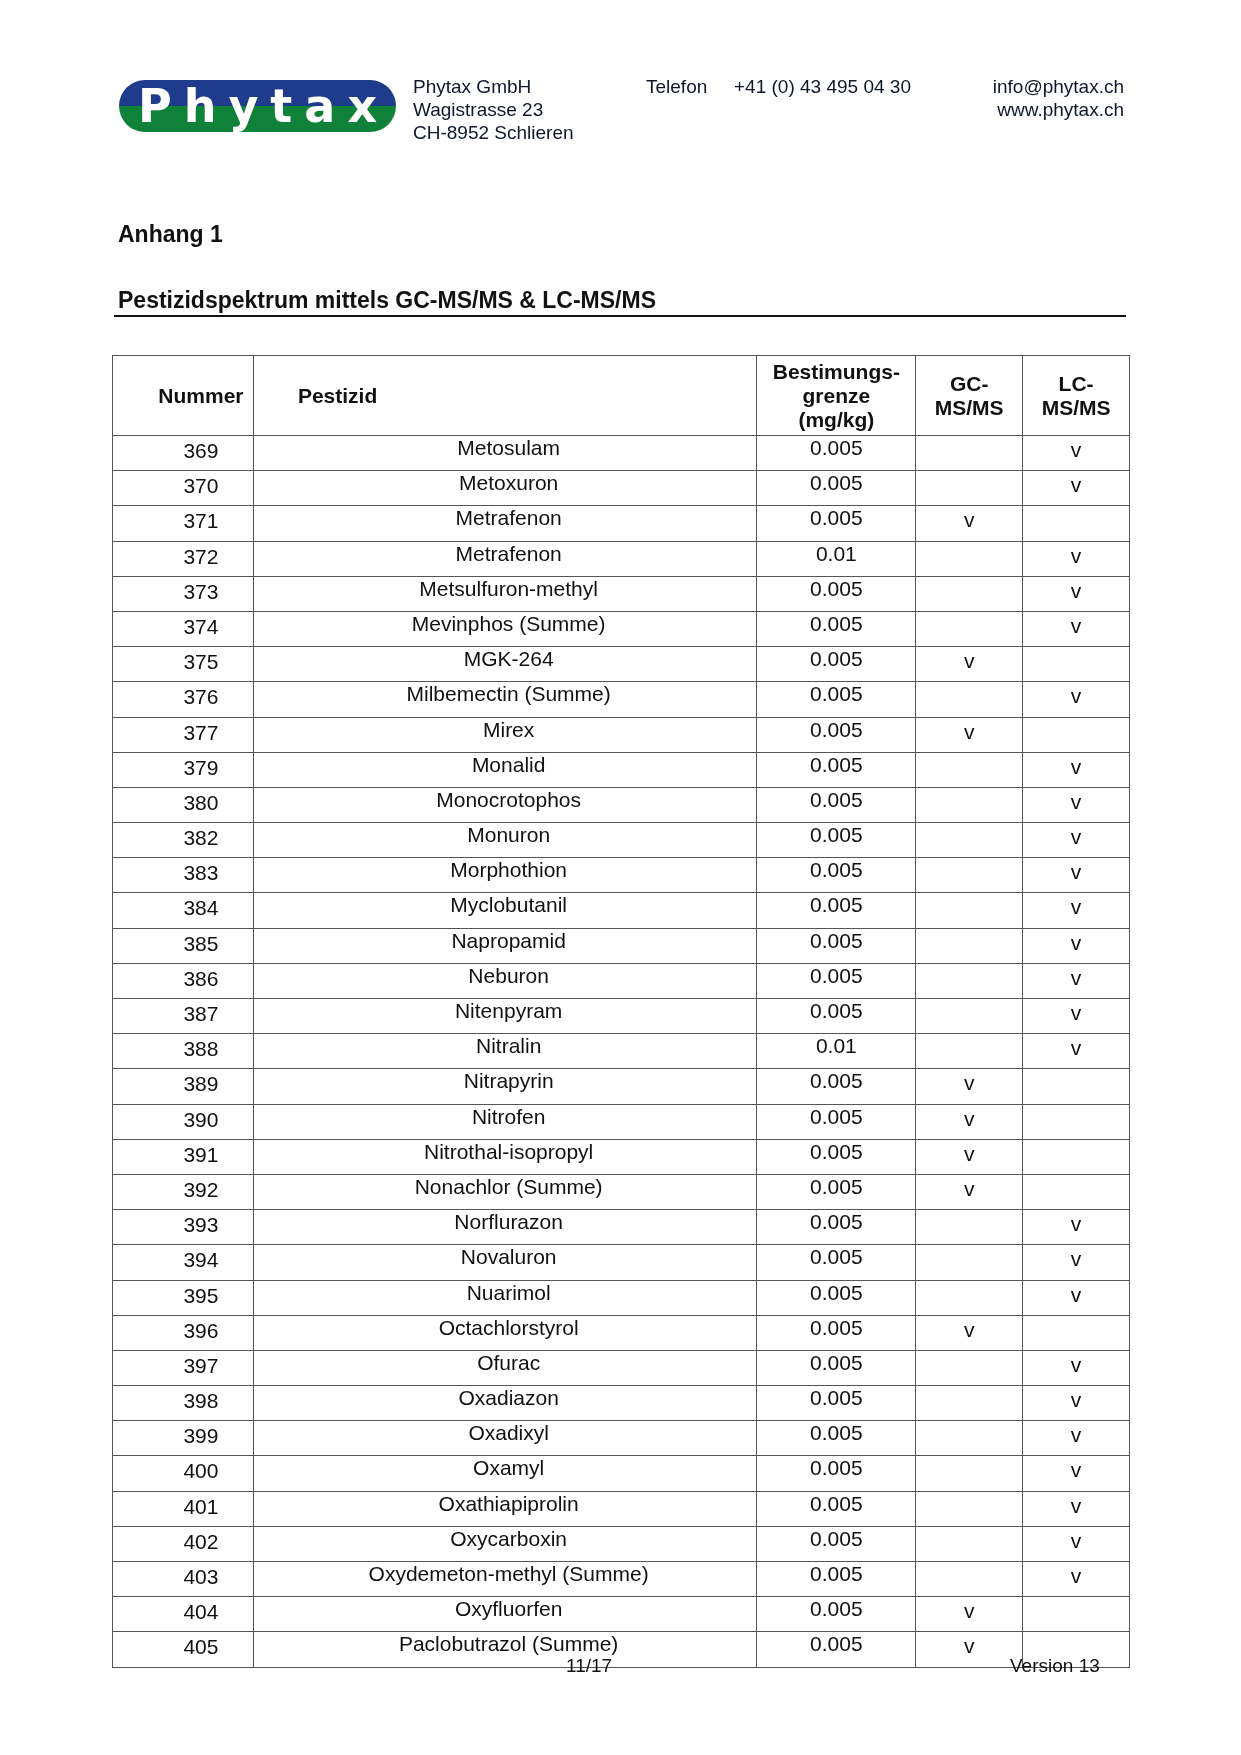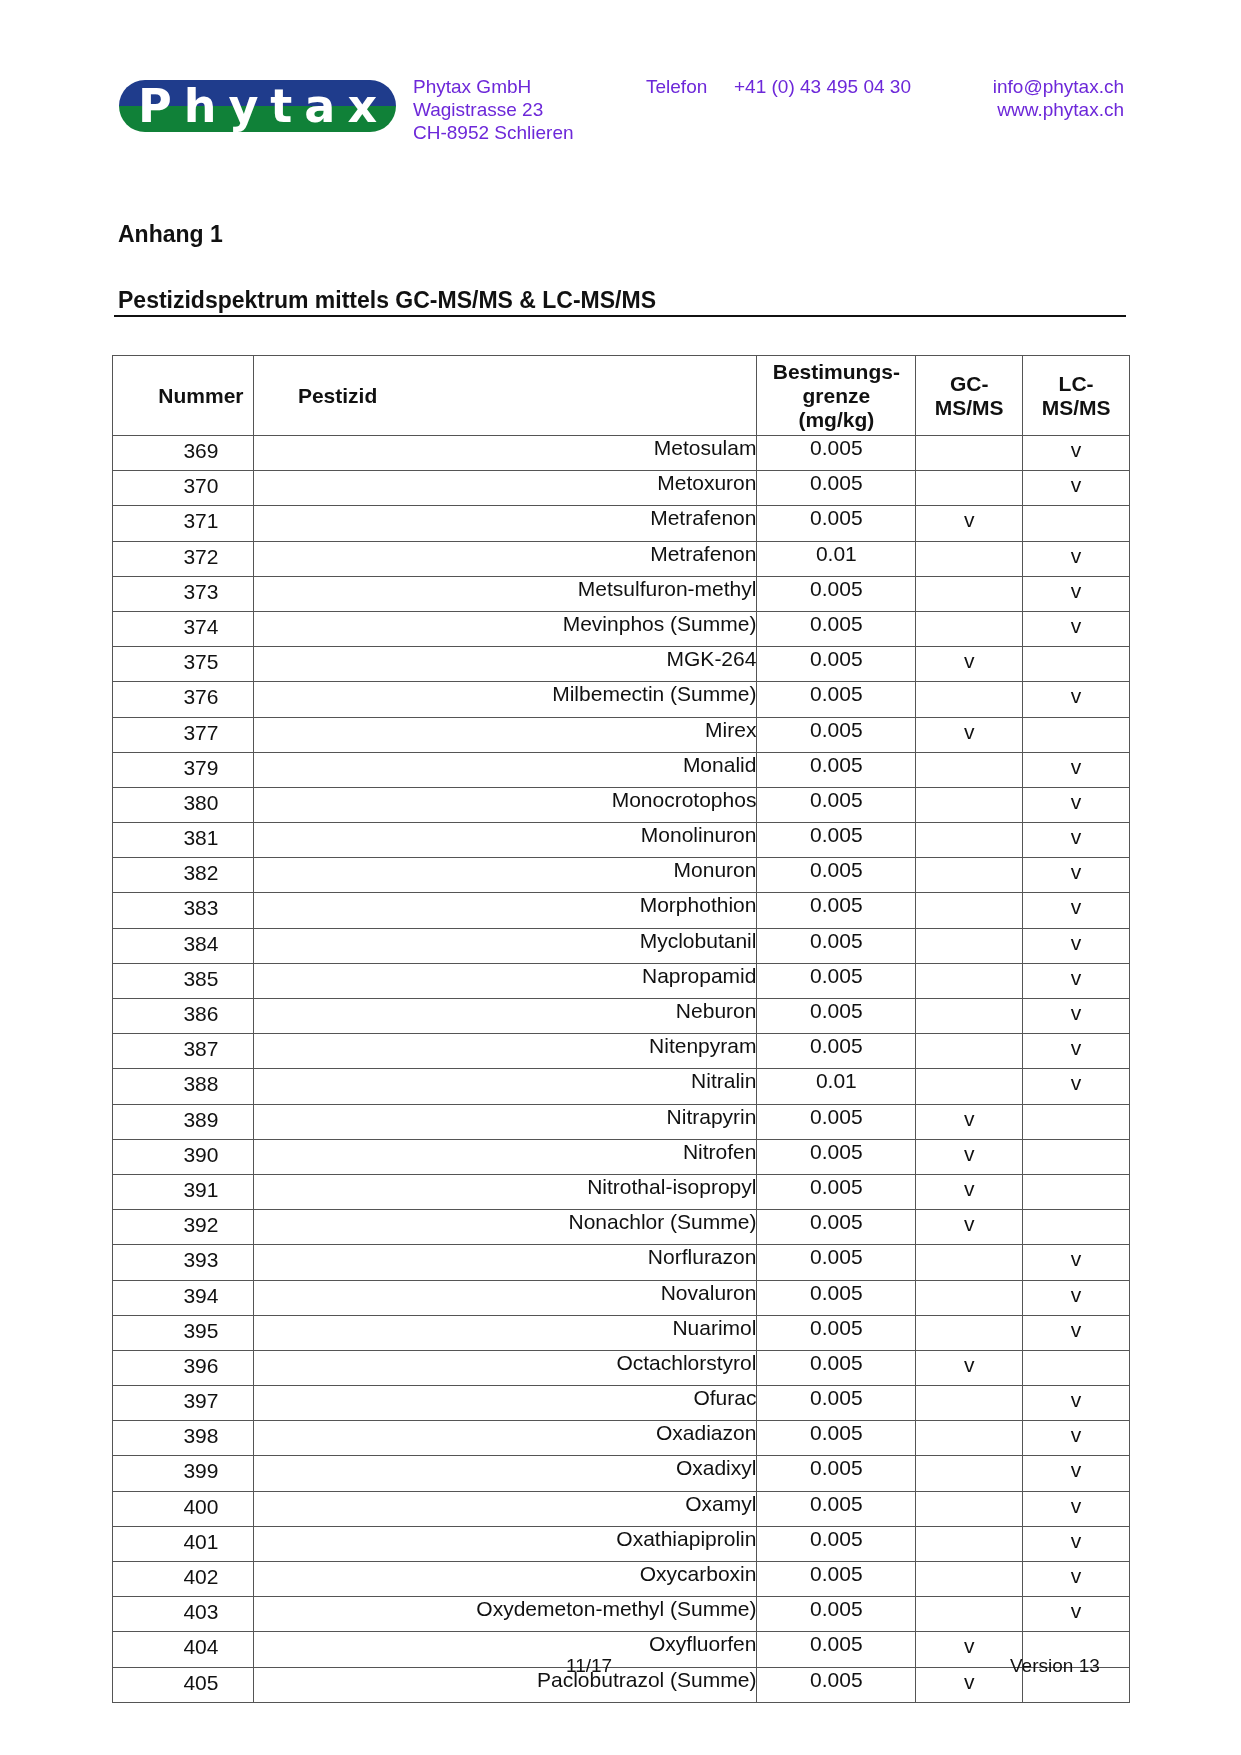--- a/index.html
+++ b/index.html
@@ -1,34 +1,34 @@
 <!DOCTYPE html>
 <html><head>
 <meta charset="utf-8">
 <style>
   html, body { margin: 0; padding: 0; background: #ffffff; }
   body { width: 1241px; height: 1755px; position: relative; font-family: "Liberation Sans", sans-serif; color: #111; overflow: hidden; }
   .logo { position: absolute; left: 119px; top: 80px; width: 277px; height: 52px; border-radius: 26px; overflow: hidden; display: flex; align-items: center; justify-content: center; }
   .logo .top { position: absolute; left: 0; top: 0; width: 100%; height: 50%; background: #1f3c8c; }
   .logo .bot { position: absolute; left: 0; bottom: 0; width: 100%; height: 50%; background: #108138; }
   .logo .txt { position: relative; color: #fff; font-family: "DejaVu Sans", sans-serif; font-weight: bold; font-size: 46px; letter-spacing: 12px; line-height: 52px; padding-left: 12px; }
-  .hdr { position: absolute; font-size: 19px; line-height: 23px; color: #6d28d9; }
+  .hdr { position: absolute; font-size: 19px; line-height: 23px; color: #0f172a; }
   .h-addr { left: 413px; top: 75px; }
   .h-tel-label { left: 646px; top: 75px; }
   .h-tel { left: 734px; top: 75px; }
   .h-web { right: 117px; top: 75px; text-align: right; }
   .anhang { position: absolute; left: 118px; top: 221px; font-size: 23px; font-weight: bold; }
   .title { position: absolute; left: 118px; top: 287px; font-size: 23px; font-weight: bold; }
   .title-rule { position: absolute; left: 114px; top: 315px; width: 1012px; height: 2px; background: #111; }
   table { position: absolute; left: 112px; top: 355px; border-collapse: collapse; width: 1018px; font-size: 21px; }
   th, td { border: 1.5px solid #555; padding: 0; }
   th { font-weight: bold; font-size: 21px; line-height: 24px; height: 79px; }
   td { height: 31.2px; line-height: 24px; vertical-align: top; }
   .c-num { width: 107px; text-align: center; padding-left: 36px; }
-  .c-name { width: 517px; text-align: right; padding-left: 7px; }
+  .c-name { width: 517px; text-align: center; padding-left: 7px; }
   .c-lod { width: 163px; text-align: center; }
   .c-gc { width: 112px; text-align: center; }
   .c-lc { width: 112px; text-align: center; }
   th.c-name { text-align: left; padding-left: 44px; }
   td.c-num { padding-top: 3px; }
   td.c-gc, td.c-lc { padding-top: 2px; }
   .footer { position: absolute; top: 1655px; font-size: 19px; }
   .f-page { left: 566px; }
   .f-ver { left: 1010px; }
 </style>
@@ -149,27 +149,20 @@
         <td class="c-lc">v</td>
       </tr>
       <tr>
         <td class="c-num">380</td>
         <td class="c-name">Monocrotophos</td>
         <td class="c-lod">0.005</td>
         <td class="c-gc"></td>
         <td class="c-lc">v</td>
       </tr>
       <tr>
-        <td class="c-num">381</td>
-        <td class="c-name">Monolinuron</td>
-        <td class="c-lod">0.005</td>
-        <td class="c-gc"></td>
-        <td class="c-lc">v</td>
-      </tr>
-      <tr>
         <td class="c-num">382</td>
         <td class="c-name">Monuron</td>
         <td class="c-lod">0.005</td>
         <td class="c-gc"></td>
         <td class="c-lc">v</td>
       </tr>
       <tr>
         <td class="c-num">383</td>
         <td class="c-name">Morphothion</td>
         <td class="c-lod">0.005</td>

